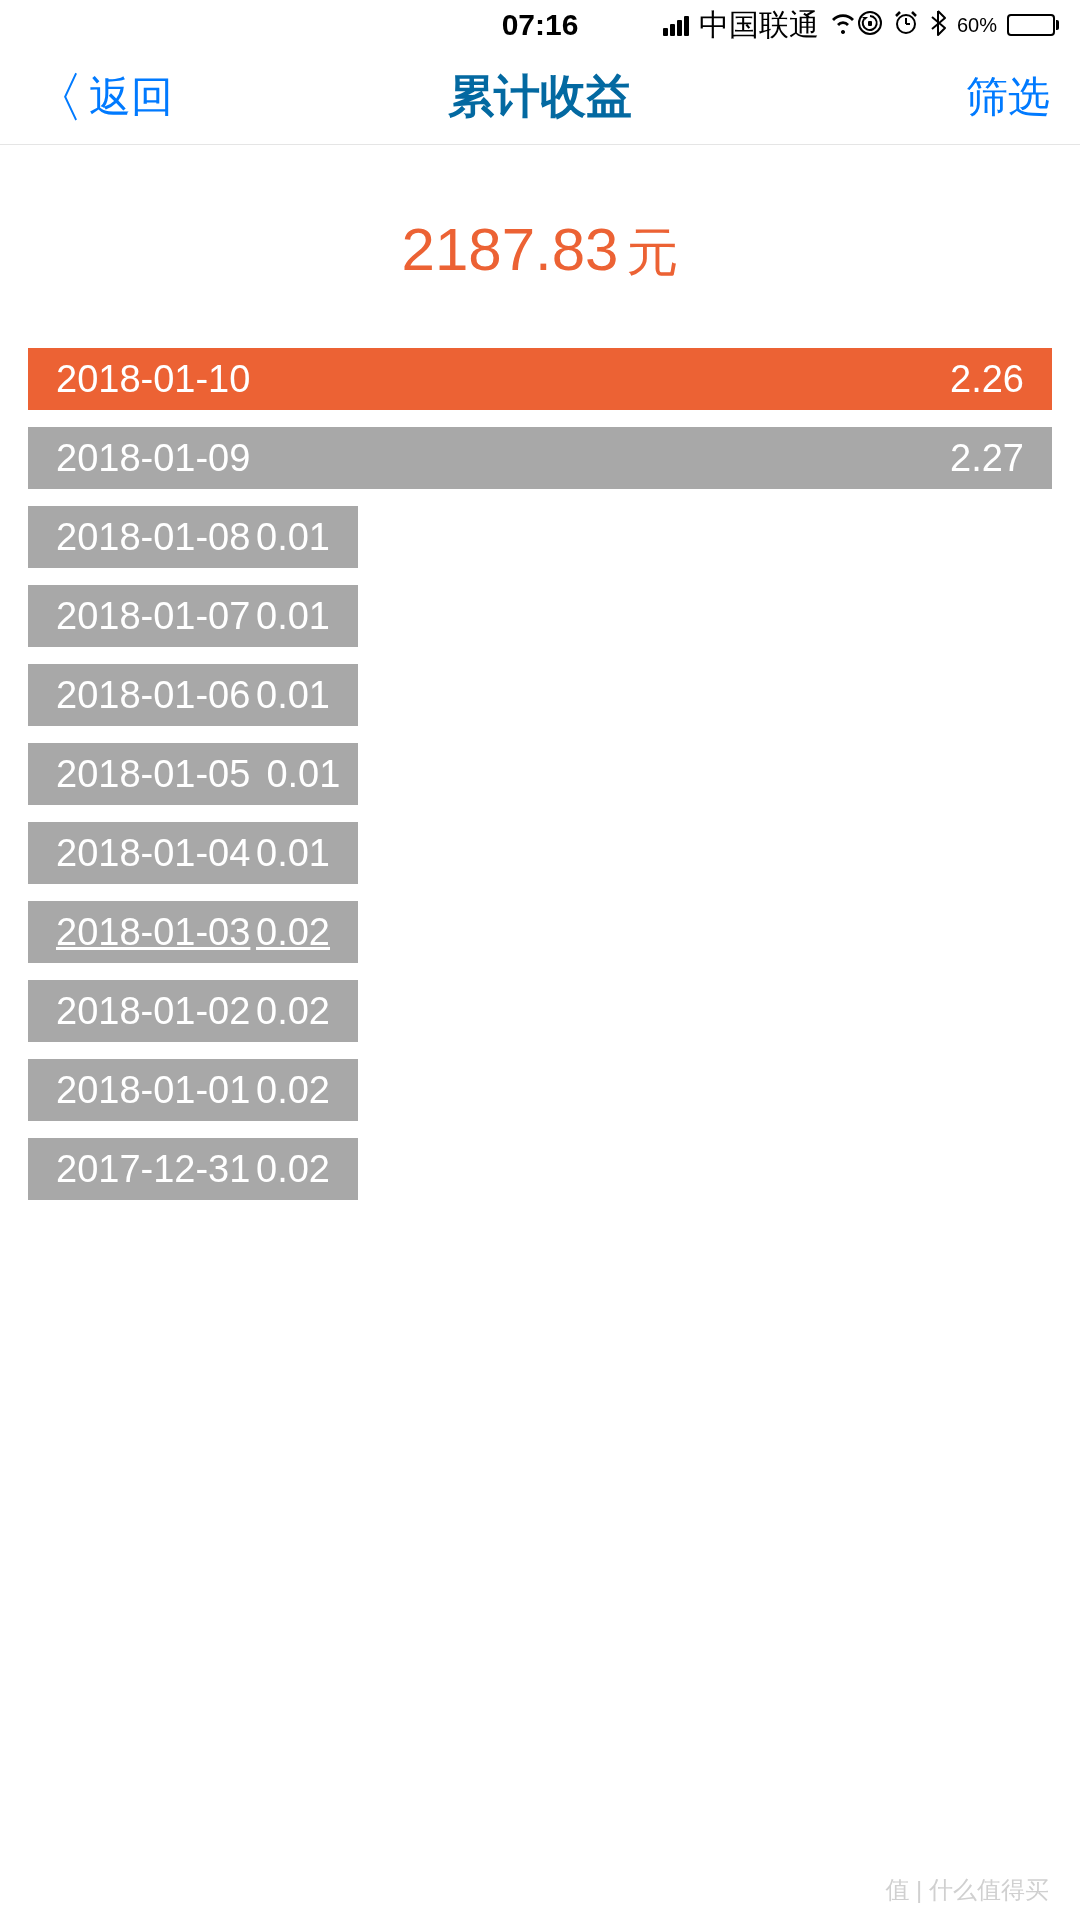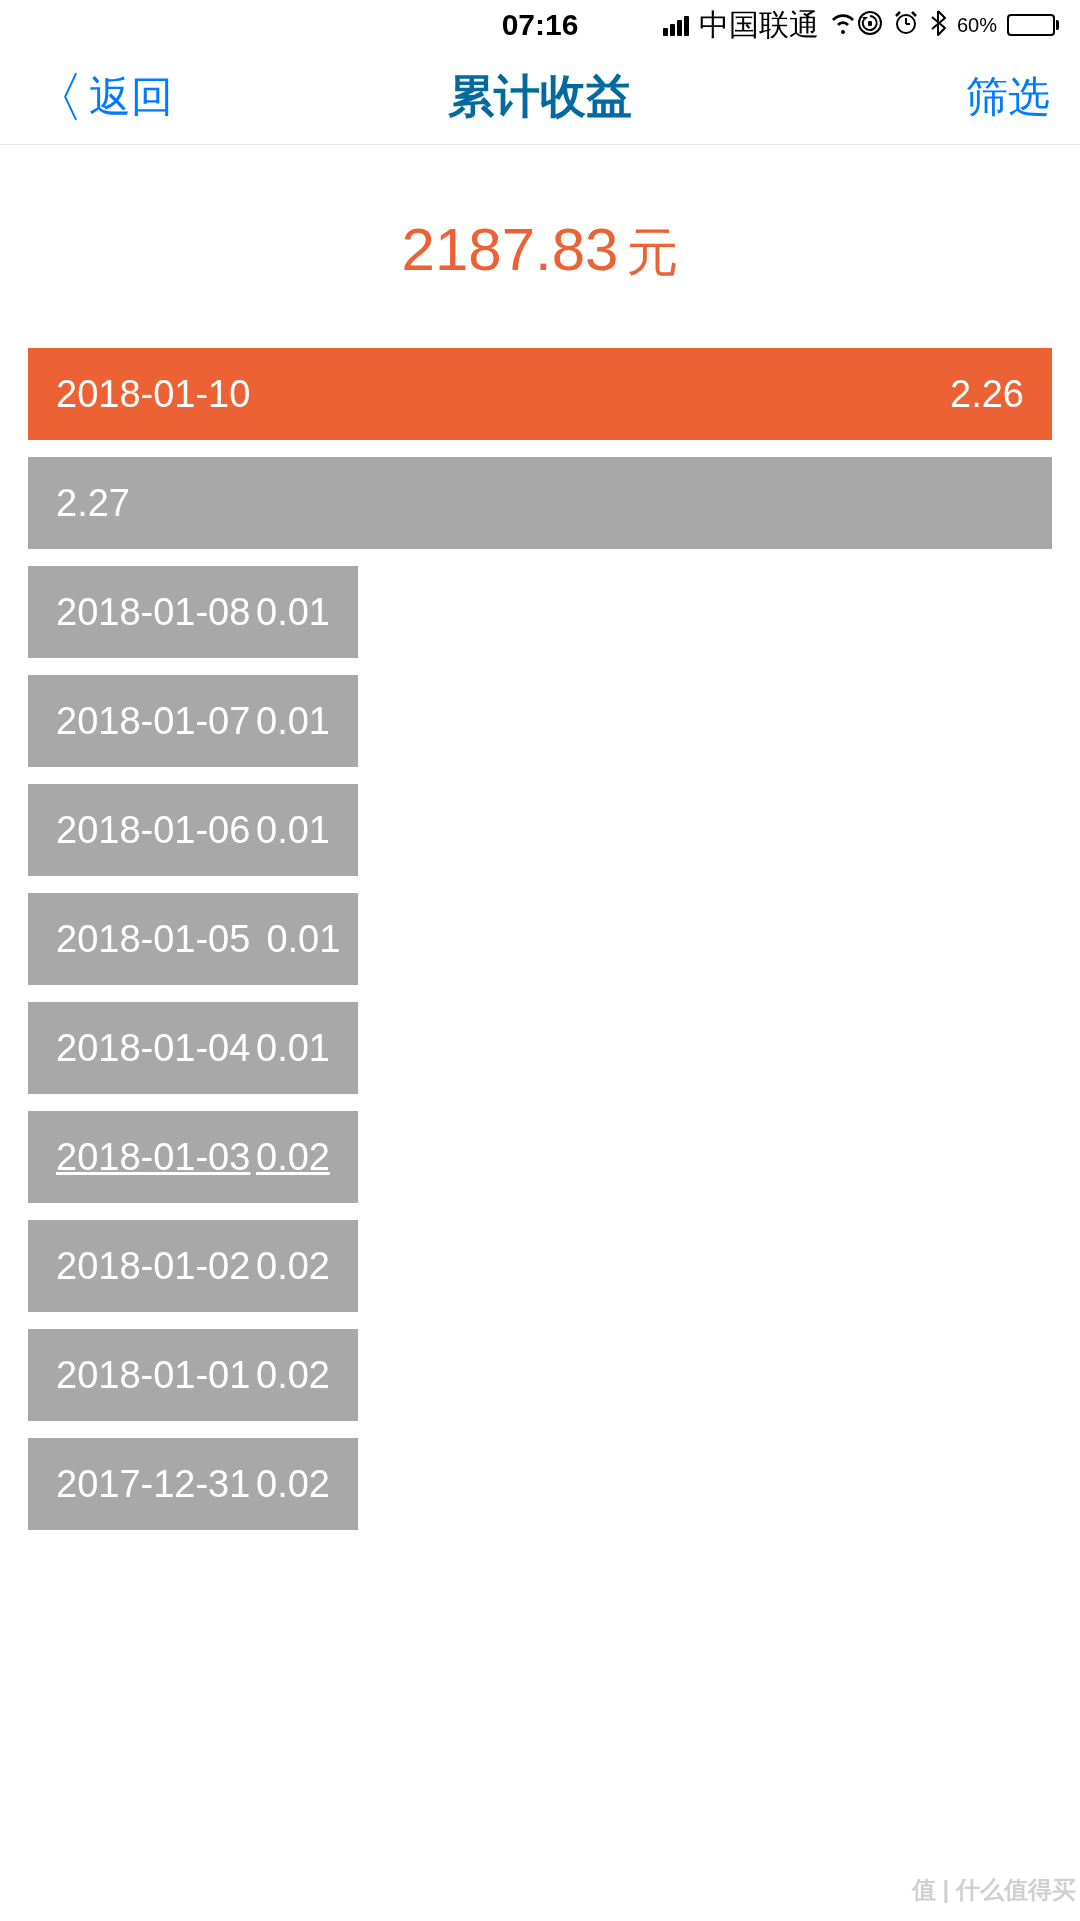--- a/index.html
+++ b/index.html
@@ -128,21 +128,21 @@
     }
     .total-unit {
       color: #ec6234;
       font-size: 52px;
       margin-left: 8px;
     }
     .list-container {
       padding: 0 28px;
     }
     .list-row {
-      height: 92px;
+      height: 62px;
       margin-bottom: 17px;
       display: flex;
       align-items: center;
       color: #fff;
       font-size: 38px;
       position: relative;
     }
     .list-row.highlighted {
       background: #ec6234;
       padding: 0 28px;
@@ -168,24 +168,24 @@
     }
     .row-date {
       white-space: nowrap;
     }
     .row-value {
       white-space: nowrap;
     }
     .watermark {
       position: absolute;
       bottom: 15px;
-      right: 4px;
+      right: 31px;
       color: #d0d0d0;
       font-size: 24px;
-      font-weight: 700;
+      font-weight: 400;
     }
   </style>
 </head>
 <body>
 
 <div class="status-bar">
   <div class="status-left">
     <div class="signal-bars">
       <span></span>
         <span></span>
@@ -243,20 +243,21 @@
 <div class="total-section">
   <span class="total-amount">2187.83</span><span class="total-unit">元</span>
 </div>
 
 <div class="list-container" id="list-container">
     <div class="list-row highlighted">
       <span class="row-date">2018-01-10</span>
       <span class="row-value">2.26</span>
     </div>
     <div class="list-row full-gray">
+      <span class="row-date">2018-01-09</span>
       <span class="row-value">2.27</span>
     </div>
     <div class="list-row partial">
       <div class="partial-bar" style="width: 32%;">
         <span class="row-date">2018-01-08</span>
         <span class="row-value">0.01</span>
       </div>
     </div>
     <div class="list-row partial">
       <div class="partial-bar" style="width: 32%;">

